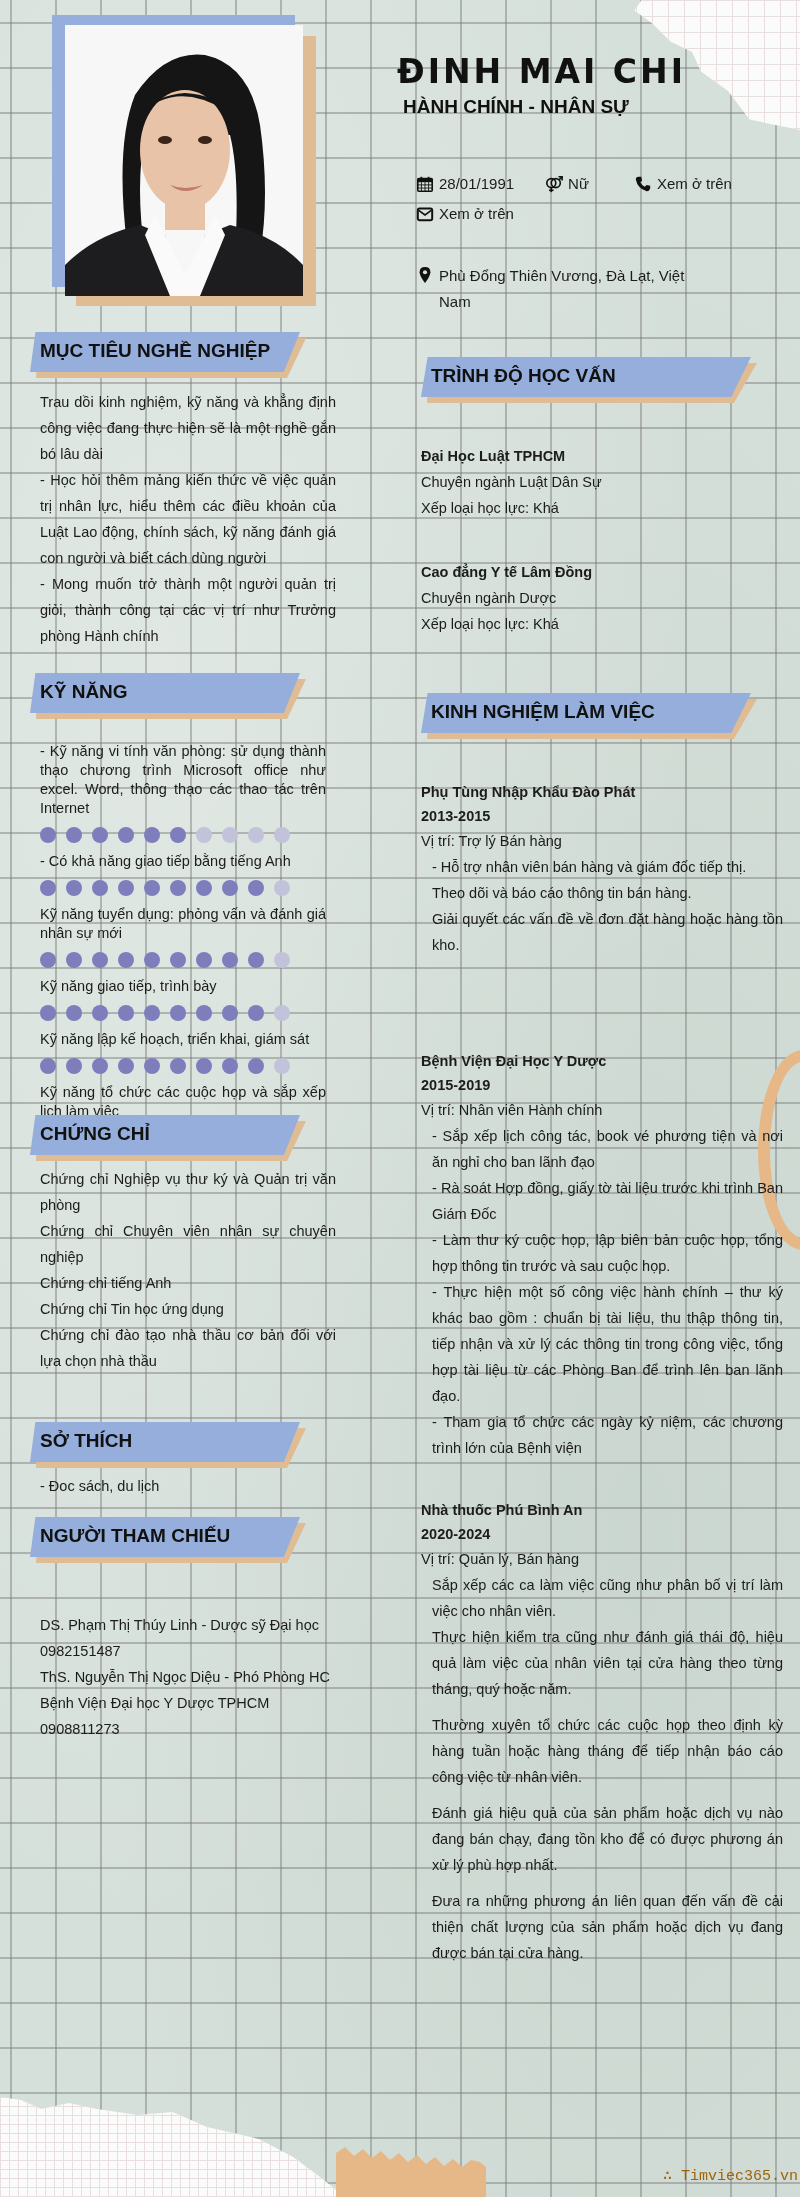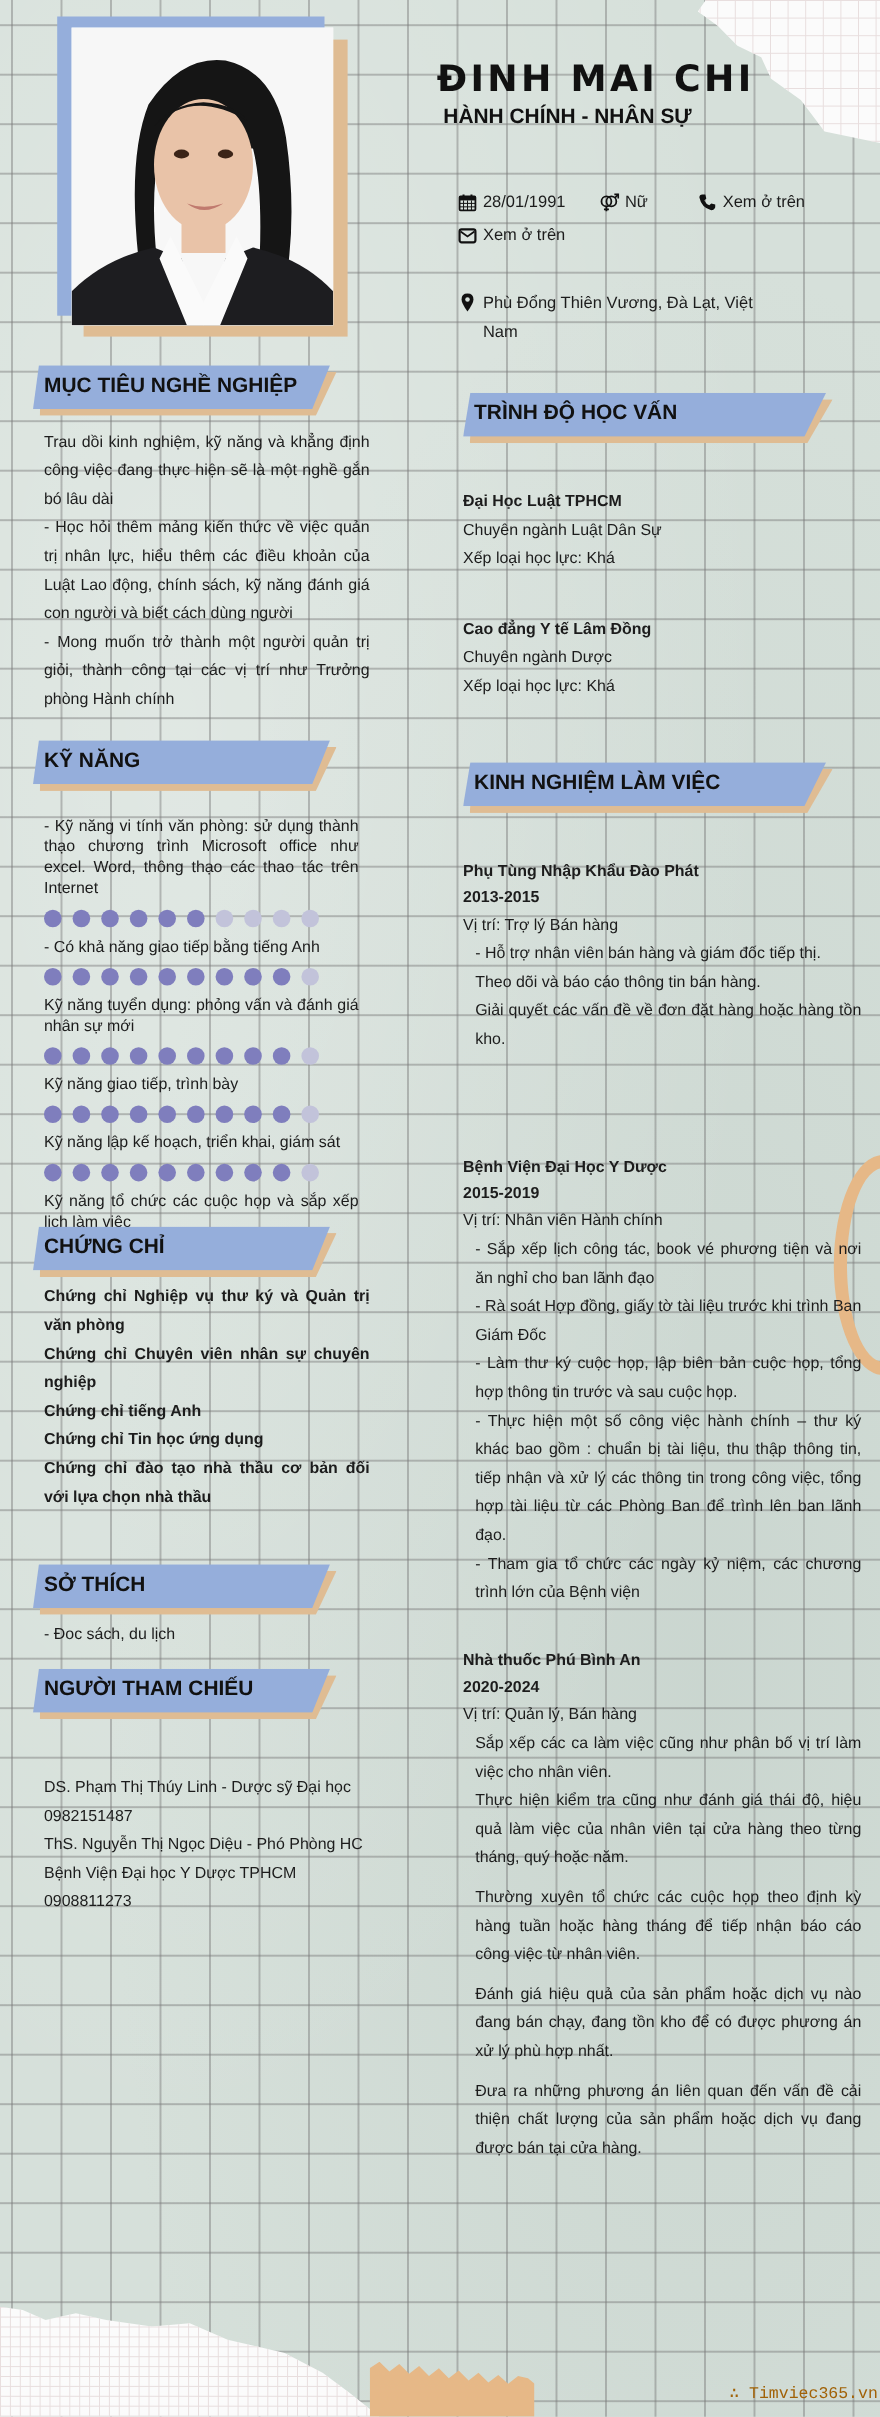--- a/index.html
+++ b/index.html
@@ -304,21 +304,21 @@
         <span class="dot"></span>
       </div>
     </div>
   </div>
 
 <div class="sec-h" style="left:30px; top:1115px;">
   <div class="tan"></div>
     <div class="blue"></div>
   <div class="lbl">CHỨNG CHỈ</div>
 </div>
-<div class="para" style="left:40px; top:1166px; width:296px;font-weight:bold;">
+<div class="para" style="left:40px; top:1166px; width:296px;">
   <p>Chứng chỉ Nghiệp vụ thư ký và Quản trị văn phòng</p>
   <p>Chứng chỉ Chuyên viên nhân sự chuyên nghiệp</p>
   <p>Chứng chỉ tiếng Anh</p>
   <p>Chứng chỉ Tin học ứng dụng</p>
   <p>Chứng chỉ đào tạo nhà thầu cơ bản đối với lựa chọn nhà thầu</p>
 </div>
 
 <div class="sec-h" style="left:30px; top:1422px;">
   <div class="tan"></div>
     <div class="blue"></div>

